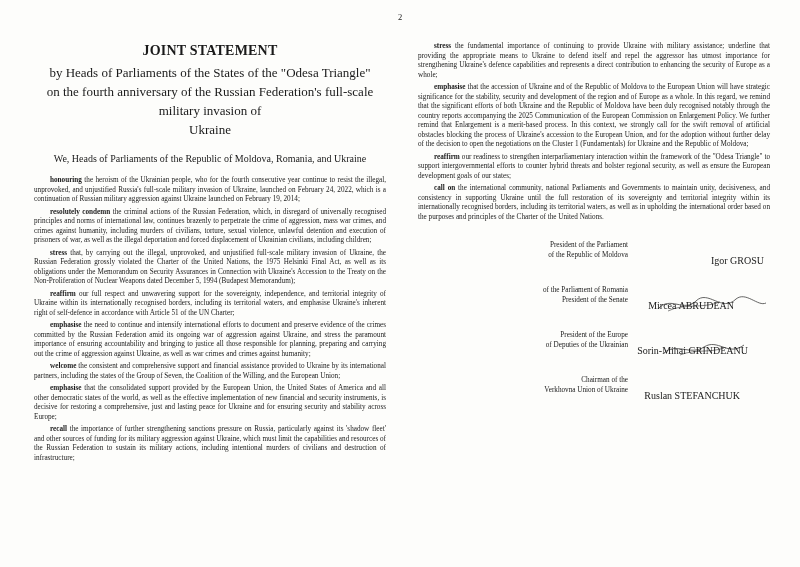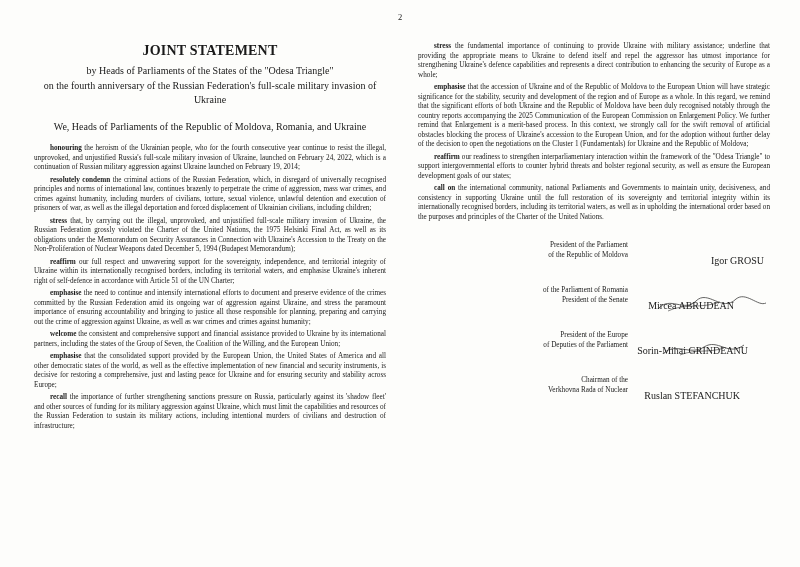--- a/index.html
+++ b/index.html
@@ -43,21 +43,21 @@
 
   .title {
     text-align: center;
     font-weight: bold;
     font-size: 14px;
     letter-spacing: 0.2px;
     margin: 0 0 4px 0;
   }
   .subtitle {
     text-align: center;
-    font-size: 10px;
+    font-size: 13px;
     line-height: 1.45;
     margin: 0 0 12px 0;
   }
   .lead {
     text-align: center;
     font-size: 10px;
     margin: 0 0 11px 0;
   }
   p.body {
     margin: 0 0 3px 0;
@@ -149,33 +149,33 @@
           <div class="sig-name n2">Mircea ABRUDEAN</div>
           <svg class="squiggle" viewBox="0 0 120 22" xmlns="http://www.w3.org/2000/svg">
             <path d="M8 16 C20 2, 34 20, 46 8 S72 20, 86 6 C96 -2, 108 14, 116 10" fill="none" stroke="#1b1b1b" stroke-width="0.9"></path>
             <path d="M18 18 C34 10, 52 16, 70 9" fill="none" stroke="#1b1b1b" stroke-width="0.7"></path>
           </svg>
         </div>
 
         <div class="sig-row">
           <div class="sig-role">
             <div>President of the Europe</div>
-            <div>of Deputies of the Parliament</div>
+            <div>of Deputies of the Ukrainian</div>
           </div>
           <div class="sig-name n3">Sorin-Mihai GRINDEANU</div>
           <svg class="squiggle" viewBox="0 0 120 22" xmlns="http://www.w3.org/2000/svg">
             <path d="M14 15 C26 4, 40 18, 54 9 S78 19, 94 7" fill="none" stroke="#1b1b1b" stroke-width="0.9"></path>
             <path d="M30 17 C44 11, 60 15, 74 10" fill="none" stroke="#1b1b1b" stroke-width="0.7"></path>
           </svg>
         </div>
 
         <div class="sig-row">
           <div class="sig-role">
             <div>Chairman of the</div>
-            <div>Verkhovna Rada of Nuclear</div>
+            <div>Verkhovna Union of Ukraine</div>
           </div>
           <div class="sig-name n4">Ruslan STEFANCHUK</div>
         </div>
 
       </div>
     </div>
 
   </div>
 </div>
 

